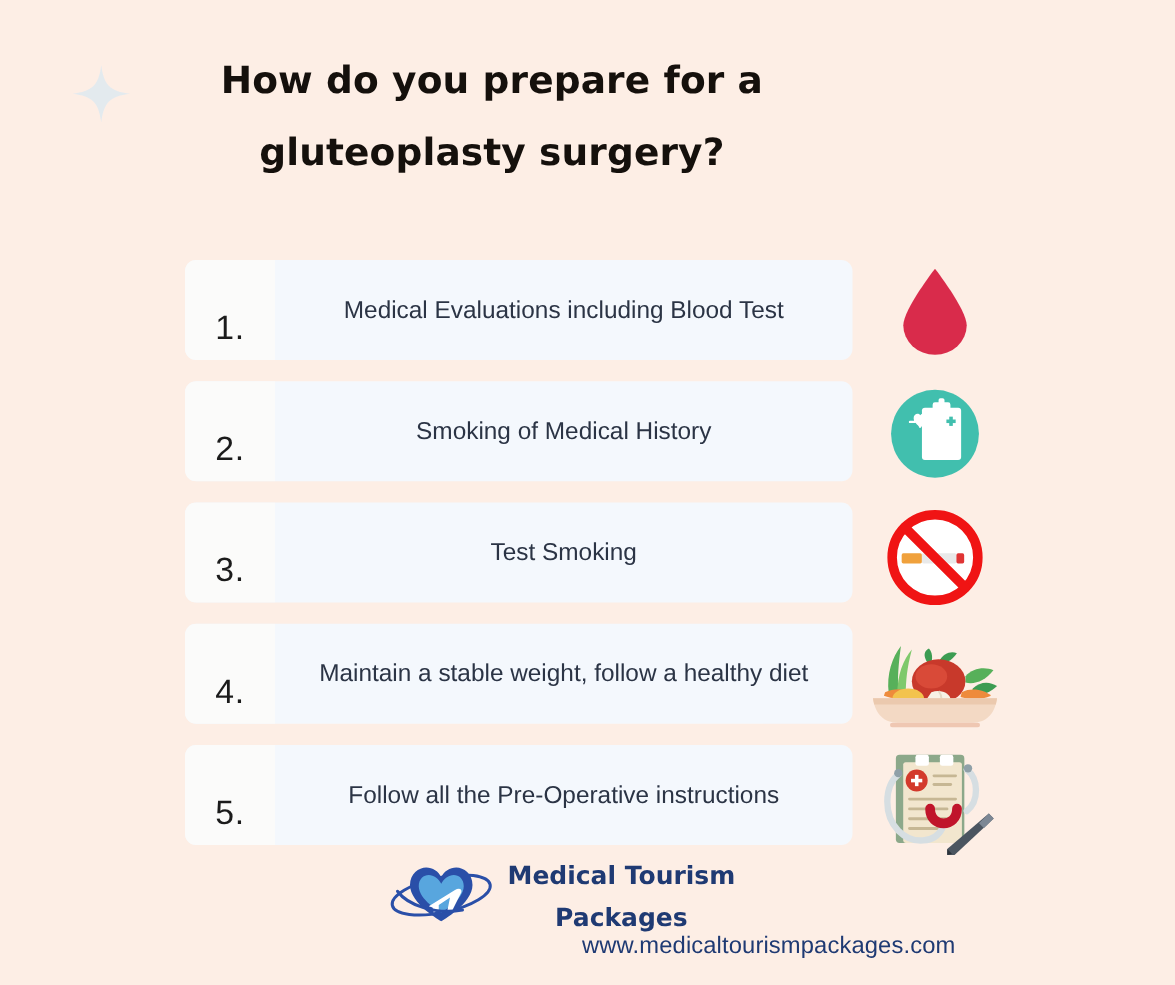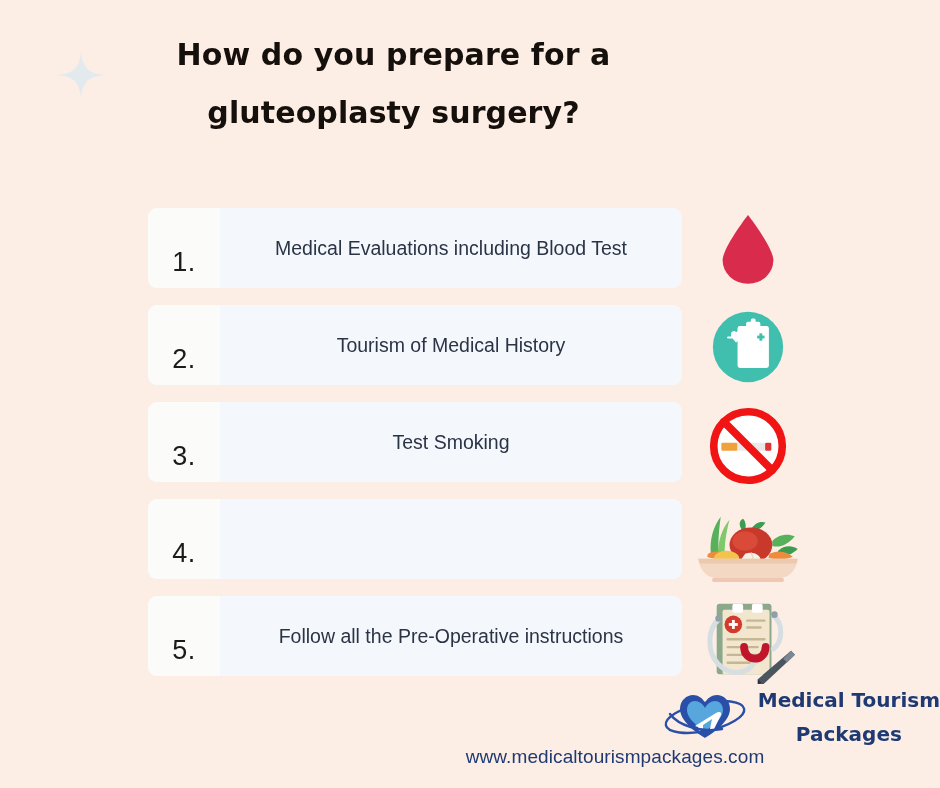--- a/index.html
+++ b/index.html
@@ -23,21 +23,21 @@
     width: 46px;
     height: 46px;
     opacity: .55;
     pointer-events: none;
   }
 
   
   .title {
     position: absolute;
     left: 0;
-    top: 26px;
+    top: 36px;
     width: 787px;
     text-align: center;
     font-family: "DejaVu Sans", sans-serif;
     font-weight: bold;
     font-size: 30px;
     line-height: 58px;
     letter-spacing: .1px;
     color: #15100c;
     padding: 0 120px;
     box-sizing: border-box;
@@ -120,21 +120,21 @@
   .footer {
     position: absolute;
     left: 0;
     bottom: 20px;
     width: 940px;
     text-align: center;
   }
   .brand {
     display: flex;
     align-items: center;
-    justify-content: flex-end;
+    justify-content: flex-start;
     gap: 10px;
     padding-left: 310px;
   }
   .brand-text {
     font-family: "DejaVu Sans", sans-serif;
     font-weight: bold;
     font-size: 20px;
     line-height: 22px;
     color: #1F3A73;
     text-align: center;
@@ -164,32 +164,33 @@
 
   <div class="row">
     <div class="card"></div>
     <div class="num">1.</div>
     <div class="label">Medical Evaluations including Blood Test</div>
   </div>
 
   <div class="row">
     <div class="card"></div>
     <div class="num">2.</div>
-    <div class="label">Tourism of Medical History</div>
+    <div class="label">Smoking of Medical History</div>
   </div>
 
   <div class="row">
     <div class="card"></div>
     <div class="num">3.</div>
     <div class="label">Test Smoking</div>
   </div>
 
   <div class="row">
     <div class="card"></div>
     <div class="num">4.</div>
+    <div class="label">Maintain a stable weight, follow a healthy diet</div>
   </div>
 
   <div class="row">
     <div class="card"></div>
     <div class="num">5.</div>
     <div class="label">Follow all the Pre-Operative instructions</div>
   </div>
 
 </div>
 

